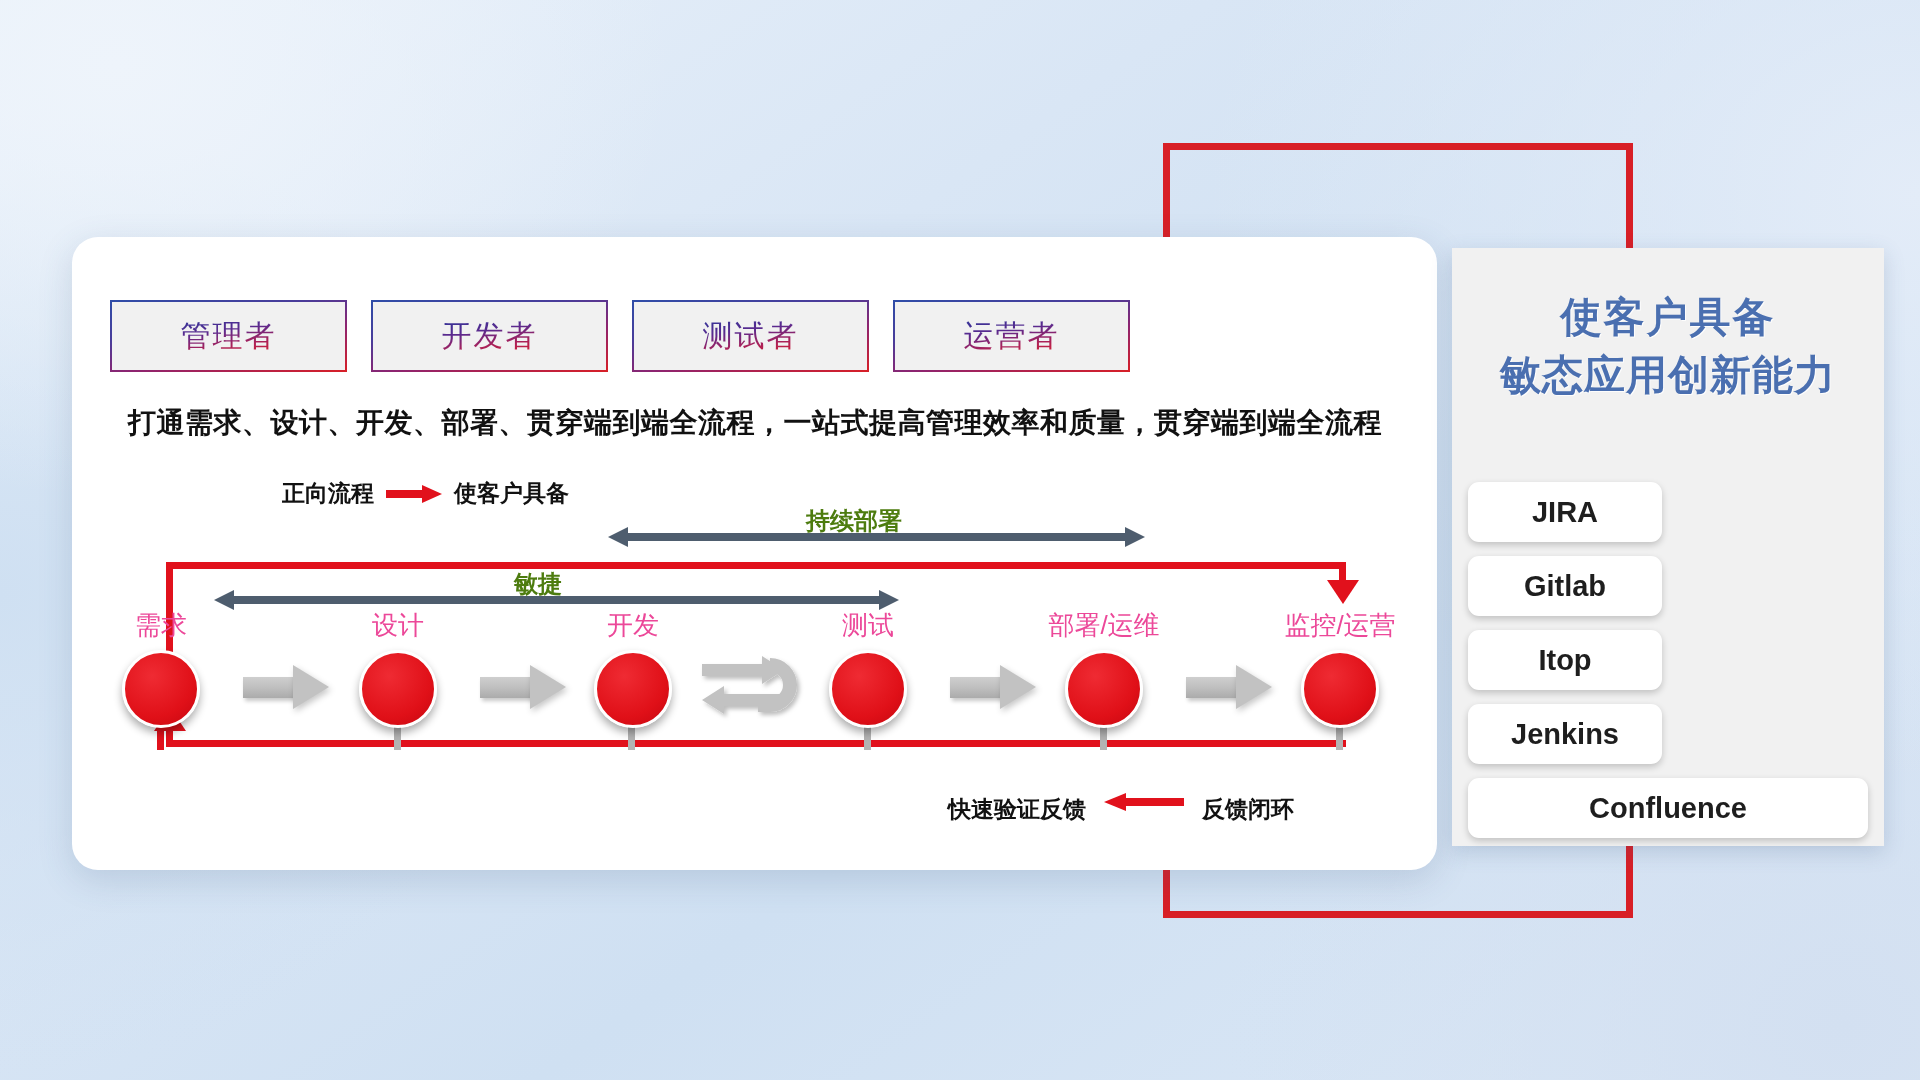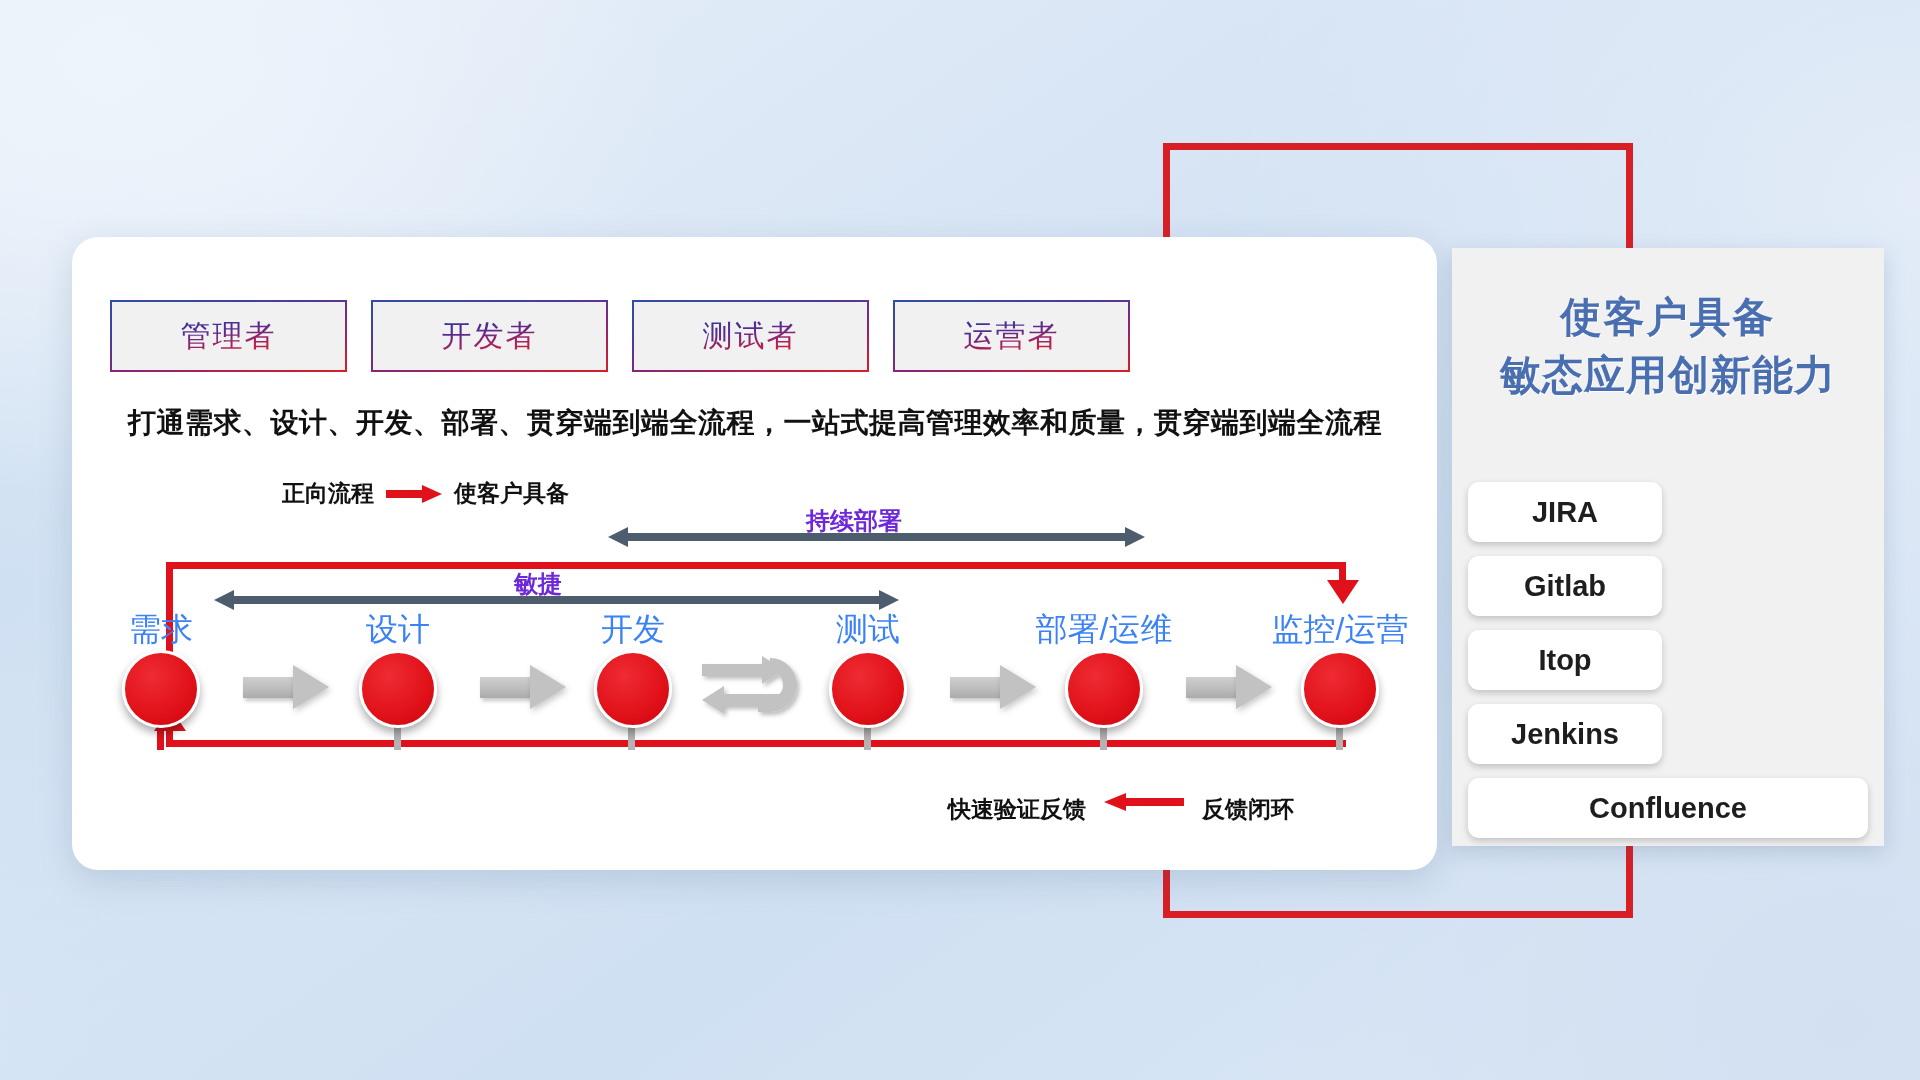--- a/index.html
+++ b/index.html
@@ -71,21 +71,21 @@
   .arw-r{width:56px;height:15px;position:relative;}
   .arw-r i{position:absolute;left:0;top:4px;width:38px;height:8px;background:#e1111c;display:block;}
   .arw-r b{position:absolute;right:0;top:-1px;width:0;height:0;
            border-top:9px solid transparent;border-bottom:9px solid transparent;border-left:20px solid #e1111c;}
   .arw-l{width:80px;height:15px;position:relative;}
   .arw-l i{position:absolute;right:0;top:4px;width:58px;height:8px;background:#e1111c;display:block;}
   .arw-l b{position:absolute;left:0;top:-1px;width:0;height:0;
            border-top:9px solid transparent;border-bottom:9px solid transparent;border-right:22px solid #e1111c;}
 
   
-  .span-lbl{position:absolute;font-size:24px;font-weight:bold;color:#6d28d9;white-space:nowrap;}
+  .span-lbl{position:absolute;font-size:24px;font-weight:bold;color:#4d7c0f;white-space:nowrap;}
   .dbl{position:absolute;height:18px;}
   .dbl .bar{position:absolute;left:18px;right:18px;top:5px;height:8px;background:#4e5d6e;}
   .dbl .hl,.dbl .hr{position:absolute;top:-1px;width:0;height:0;
       border-top:10px solid transparent;border-bottom:10px solid transparent;}
   .dbl .hl{left:0;border-right:20px solid #4e5d6e;}
   .dbl .hr{right:0;border-left:20px solid #4e5d6e;}
 
   
   .loop-top{position:absolute;left:166px;top:562px;width:1180px;height:7px;background:#e1111c;}
   .loop-left{position:absolute;left:166px;top:562px;width:7px;height:185px;background:#e1111c;}
@@ -100,21 +100,21 @@
   .pipe{position:absolute;left:0;top:0;width:1920px;height:1080px;}
   .node{position:absolute;width:78px;height:78px;}
   .node .dot{
     width:78px;height:78px;border-radius:50%;
     background:radial-gradient(circle at 38% 32%,#ef2b33 0%,#e01018 62%,#c5060f 100%);
     border:3px solid #ffffff;box-sizing:border-box;
     box-shadow:0 5px 9px rgba(0,0,0,.33);
   }
   .node .lbl{
     position:absolute;left:50%;transform:translateX(-50%);top:-42px;
-    font-size:32px;font-weight:400;color:#3b82f6;white-space:nowrap;
+    font-size:26px;font-weight:400;color:#ec4899;white-space:nowrap;
   }
   .stem{position:absolute;width:7px;background:#b3b3b3;}
   .stem.red{background:#e1111c;}
   .stem-head{position:absolute;width:0;height:0;
       border-left:11px solid transparent;border-right:11px solid transparent;border-bottom:15px solid #b3b3b3;}
   .stem-head.red{border-bottom-color:#e1111c;}
 
   
   .gArw{position:absolute;height:44px;width:86px;}
   .gArw .body{position:absolute;left:0;top:12px;width:54px;height:21px;

